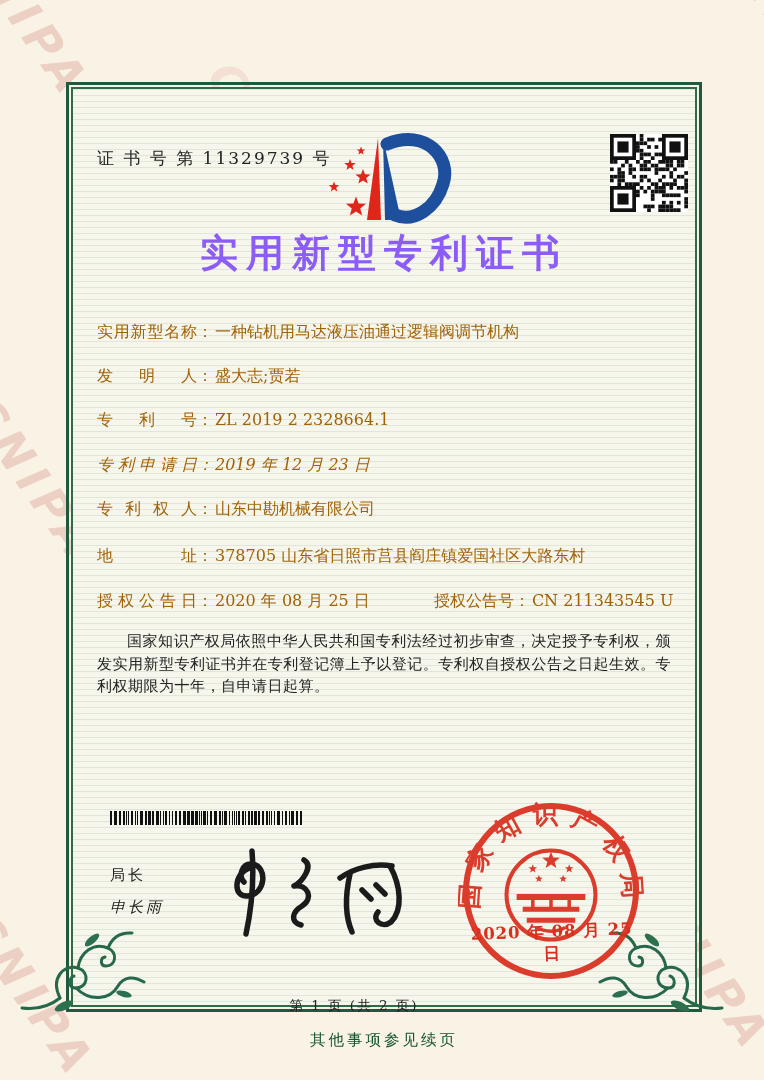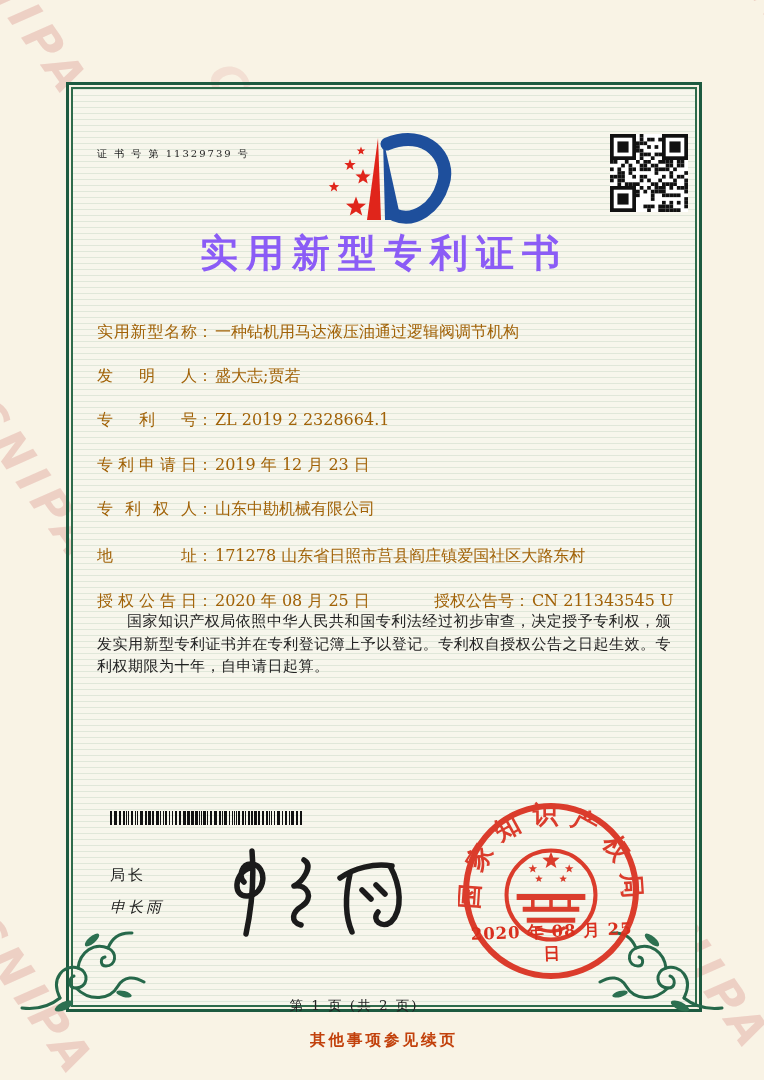--- a/index.html
+++ b/index.html
@@ -38,53 +38,53 @@
     background:
       repeating-linear-gradient(180deg,
         rgba(130,170,140,0.20) 0px, rgba(130,170,140,0.20) 1px,
         rgba(130,170,140,0.0) 1px, rgba(130,170,140,0.0) 6px),
       #f7f6ec;
   }
   .flourish{position:absolute;z-index:4;pointer-events:none;}
   .flourish.left{left:20px;top:928px;}
   .flourish.right{left:598px;top:928px;transform:scaleX(-1);}
   
-  .cert-no{position:absolute;left:97px;top:147px;font-size:10px;letter-spacing:2px;z-index:3;}
+  .cert-no{position:absolute;left:97px;top:147px;font-size:17px;letter-spacing:2px;z-index:3;}
   .logo{position:absolute;left:326px;top:126px;z-index:3;}
   .qr{position:absolute;left:610px;top:134px;z-index:3;}
   .title{
     position:absolute;left:84px;top:228px;width:600px;text-align:center;
     font-size:38px;font-weight:bold;letter-spacing:8px;z-index:3;color:#8b5cf6;
   }
   .frow{position:absolute;left:97px;font-size:16px;z-index:3;white-space:nowrap;color:#a16207;}
   .flabel{display:inline-block;width:100px;text-align:justify;text-align-last:justify;}
   .fvalue{margin-left:2px;}
   .frow .second{margin-left:64px;}
-  .r1{top:322px;}.r2{top:366px;}.r3{top:410px;}.r4{top:455px;}
+  .r1{top:322px;}.r2{top:366px;}.r3{top:410px;}.r4{top:455px;font-style:italic;}
   .r5{top:499px;}.r6{top:546px;}.r7{top:591px;}
   .paras{
-    position:absolute;left:97px;top:610px;width:574px;z-index:3;
+    position:absolute;left:97px;top:630px;width:574px;z-index:3;
     font-size:15px;line-height:22.5px;text-align:justify;color:#222;
     letter-spacing:0.5px;
   }
   .paras p{margin:0;text-indent:2em;}
   .barcode{position:absolute;left:110px;top:811px;z-index:3;}
   .officer{position:absolute;left:110px;z-index:3;
     font-family:"DejaVu Sans","Liberation Sans",sans-serif;font-size:15px;color:#1c1c1c;letter-spacing:3px;}
   .officer.t{top:866px;}
   .officer.n{top:898px;font-style:italic;}
   .sig{position:absolute;left:222px;top:846px;z-index:3;}
   .seal{position:absolute;left:458px;top:798px;z-index:5;}
   .seal-date{
     position:absolute;left:468px;top:921px;width:168px;text-align:center;z-index:6;
     color:#d92f1e;font-size:16.5px;letter-spacing:1px;transform:rotate(-2deg);
     font-weight:bold;
   }
   .page-info{position:absolute;left:66px;top:997px;width:576px;text-align:center;font-size:13.5px;letter-spacing:2px;z-index:3;}
-  .note{position:absolute;left:66px;top:1030px;width:636px;text-align:center;font-size:15.5px;letter-spacing:3px;z-index:3;color:#c2410c;font-weight:bold;}
+  .note{position:absolute;left:66px;top:1030px;width:636px;text-align:center;font-size:15.5px;letter-spacing:3px;z-index:3;color:#14532d;}
 </style>
 </head>
 <body>
 
 <span class="wm wm1">CNIPA</span>
 <span class="wm wm2">CNIPA</span>
 <span class="wm wm3">CNIPA</span>
 <span class="wm wm4">CNIPA</span>
 <span class="wm wm5">CNIPA</span>
 <span class="wm wm6">CNIPA</span>
@@ -301,21 +301,21 @@
 <div class="frow r3">
   <span class="flabel">专利号</span><span>：</span><span class="fvalue">ZL 2019 2 2328664.1</span>
 </div>
 <div class="frow r4">
   <span class="flabel">专利申请日</span><span>：</span><span class="fvalue">2019 年 12 月 23 日</span>
 </div>
 <div class="frow r5">
   <span class="flabel">专利权人</span><span>：</span><span class="fvalue">山东中勘机械有限公司</span>
 </div>
 <div class="frow r6">
-  <span class="flabel">地址</span><span>：</span><span class="fvalue">171278 山东省日照市莒县阎庄镇爱国社区大路东村</span>
+  <span class="flabel">地址</span><span>：</span><span class="fvalue">378705 山东省日照市莒县阎庄镇爱国社区大路东村</span>
 </div>
 <div class="frow r7">
   <span class="flabel">授权公告日</span><span>：</span><span class="fvalue">2020 年 08 月 25 日</span><span class="second">授权公告号</span><span>：</span><span class="fvalue">CN 211343545 U</span>
 </div>
 
 <div class="paras">
   <p>国家知识产权局依照中华人民共和国专利法经过初步审查，决定授予专利权，颁发实用新型专利证书并在专利登记簿上予以登记。专利权自授权公告之日起生效。专利权期限为十年，自申请日起算。</p>
 </div>
 
 <svg class="barcode" id="barcode" width="196" height="14">

